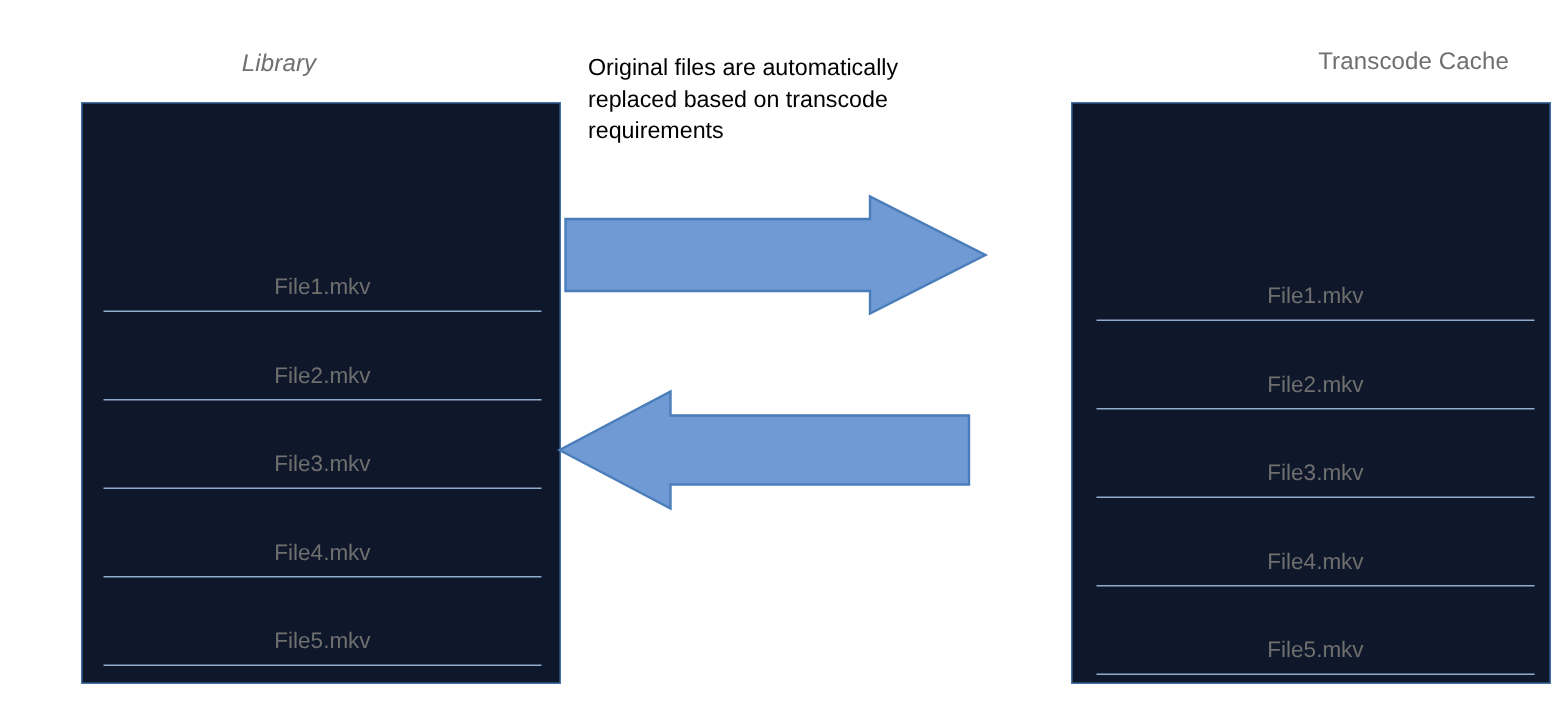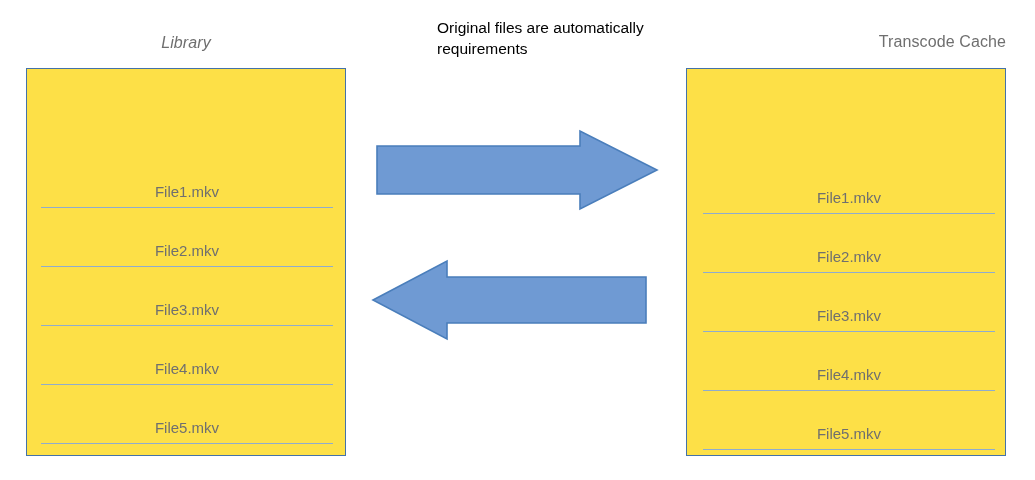--- a/index.html
+++ b/index.html
@@ -32,22 +32,23 @@
     white-space: nowrap;
     letter-spacing: 0.1px;
   }
   #library-title  { left: 26px;  top: 34px; width: 320px; font-style: italic; }
   #cache-title    { left: 686px; top: 33px; width: 320px; text-align: right; }
 
   
   .panel-box {
     position: absolute;
     border: 1.4px solid #4472a8;
-    background: #fde047;
+    background: #0f172a;
     box-sizing: border-box;
+    margin-left: 28px;
   }
   #library-box { left: 26px;  top: 68px; width: 320px; height: 388px; }
   #cache-box   { left: 686px; top: 68px; width: 320px; height: 388px; }
 
   
   .file-row {
     position: absolute;
     height: 26px;
   }
   .file-label {
@@ -84,27 +85,26 @@
   #cache-box .file-row.r0 { top: 119px; }
   #cache-box .file-row.r1 { top: 178px; }
   #cache-box .file-row.r2 { top: 237px; }
   #cache-box .file-row.r3 { top: 296px; }
   #cache-box .file-row.r4 { top: 355px; }
 
   
   #annotation {
     position: absolute;
     left: 392px;
-    top: 17px;
+    top: 35px;
     width: 268px;
     font-size: 15.5px;
     line-height: 21px;
     color: #000000;
     text-align: left;
-    margin-left: 45px;
   }
 
   
   .arrow-svg {
     position: absolute;
     display: block;
   }
   #arrow-right-to-cache { left: 374px; top: 127px; width: 286px; height: 86px; }
   #arrow-left-to-library { left: 369px; top: 257px; width: 280px; height: 86px; }
 </style>
@@ -137,20 +137,21 @@
       <span class="file-rule"></span>
     </div>
     <div class="file-row r5">
       <span class="file-label">File6.mkv</span>
 
     </div>
   </div>
 
   <div id="annotation">
     <div>Original files are automatically</div>
+    <div>replaced based on transcode</div>
     <div>requirements</div>
   </div>
 
   <svg class="arrow-svg" id="arrow-right-to-cache" viewBox="0 0 286 86" width="286" height="86">
     <polygon points="3,19 206,19 206,4 283,43 206,82 206,67 3,67" fill="#6f9ad3" stroke="#4a7ebb" stroke-width="1.6" stroke-linejoin="miter"></polygon>
   </svg>
 
   <svg class="arrow-svg" id="arrow-left-to-library" viewBox="0 0 280 86" width="280" height="86">
     <polygon points="4,43 78,4 78,20 277,20 277,66 78,66 78,82" fill="#6f9ad3" stroke="#4a7ebb" stroke-width="1.6" stroke-linejoin="miter"></polygon>
   </svg>

